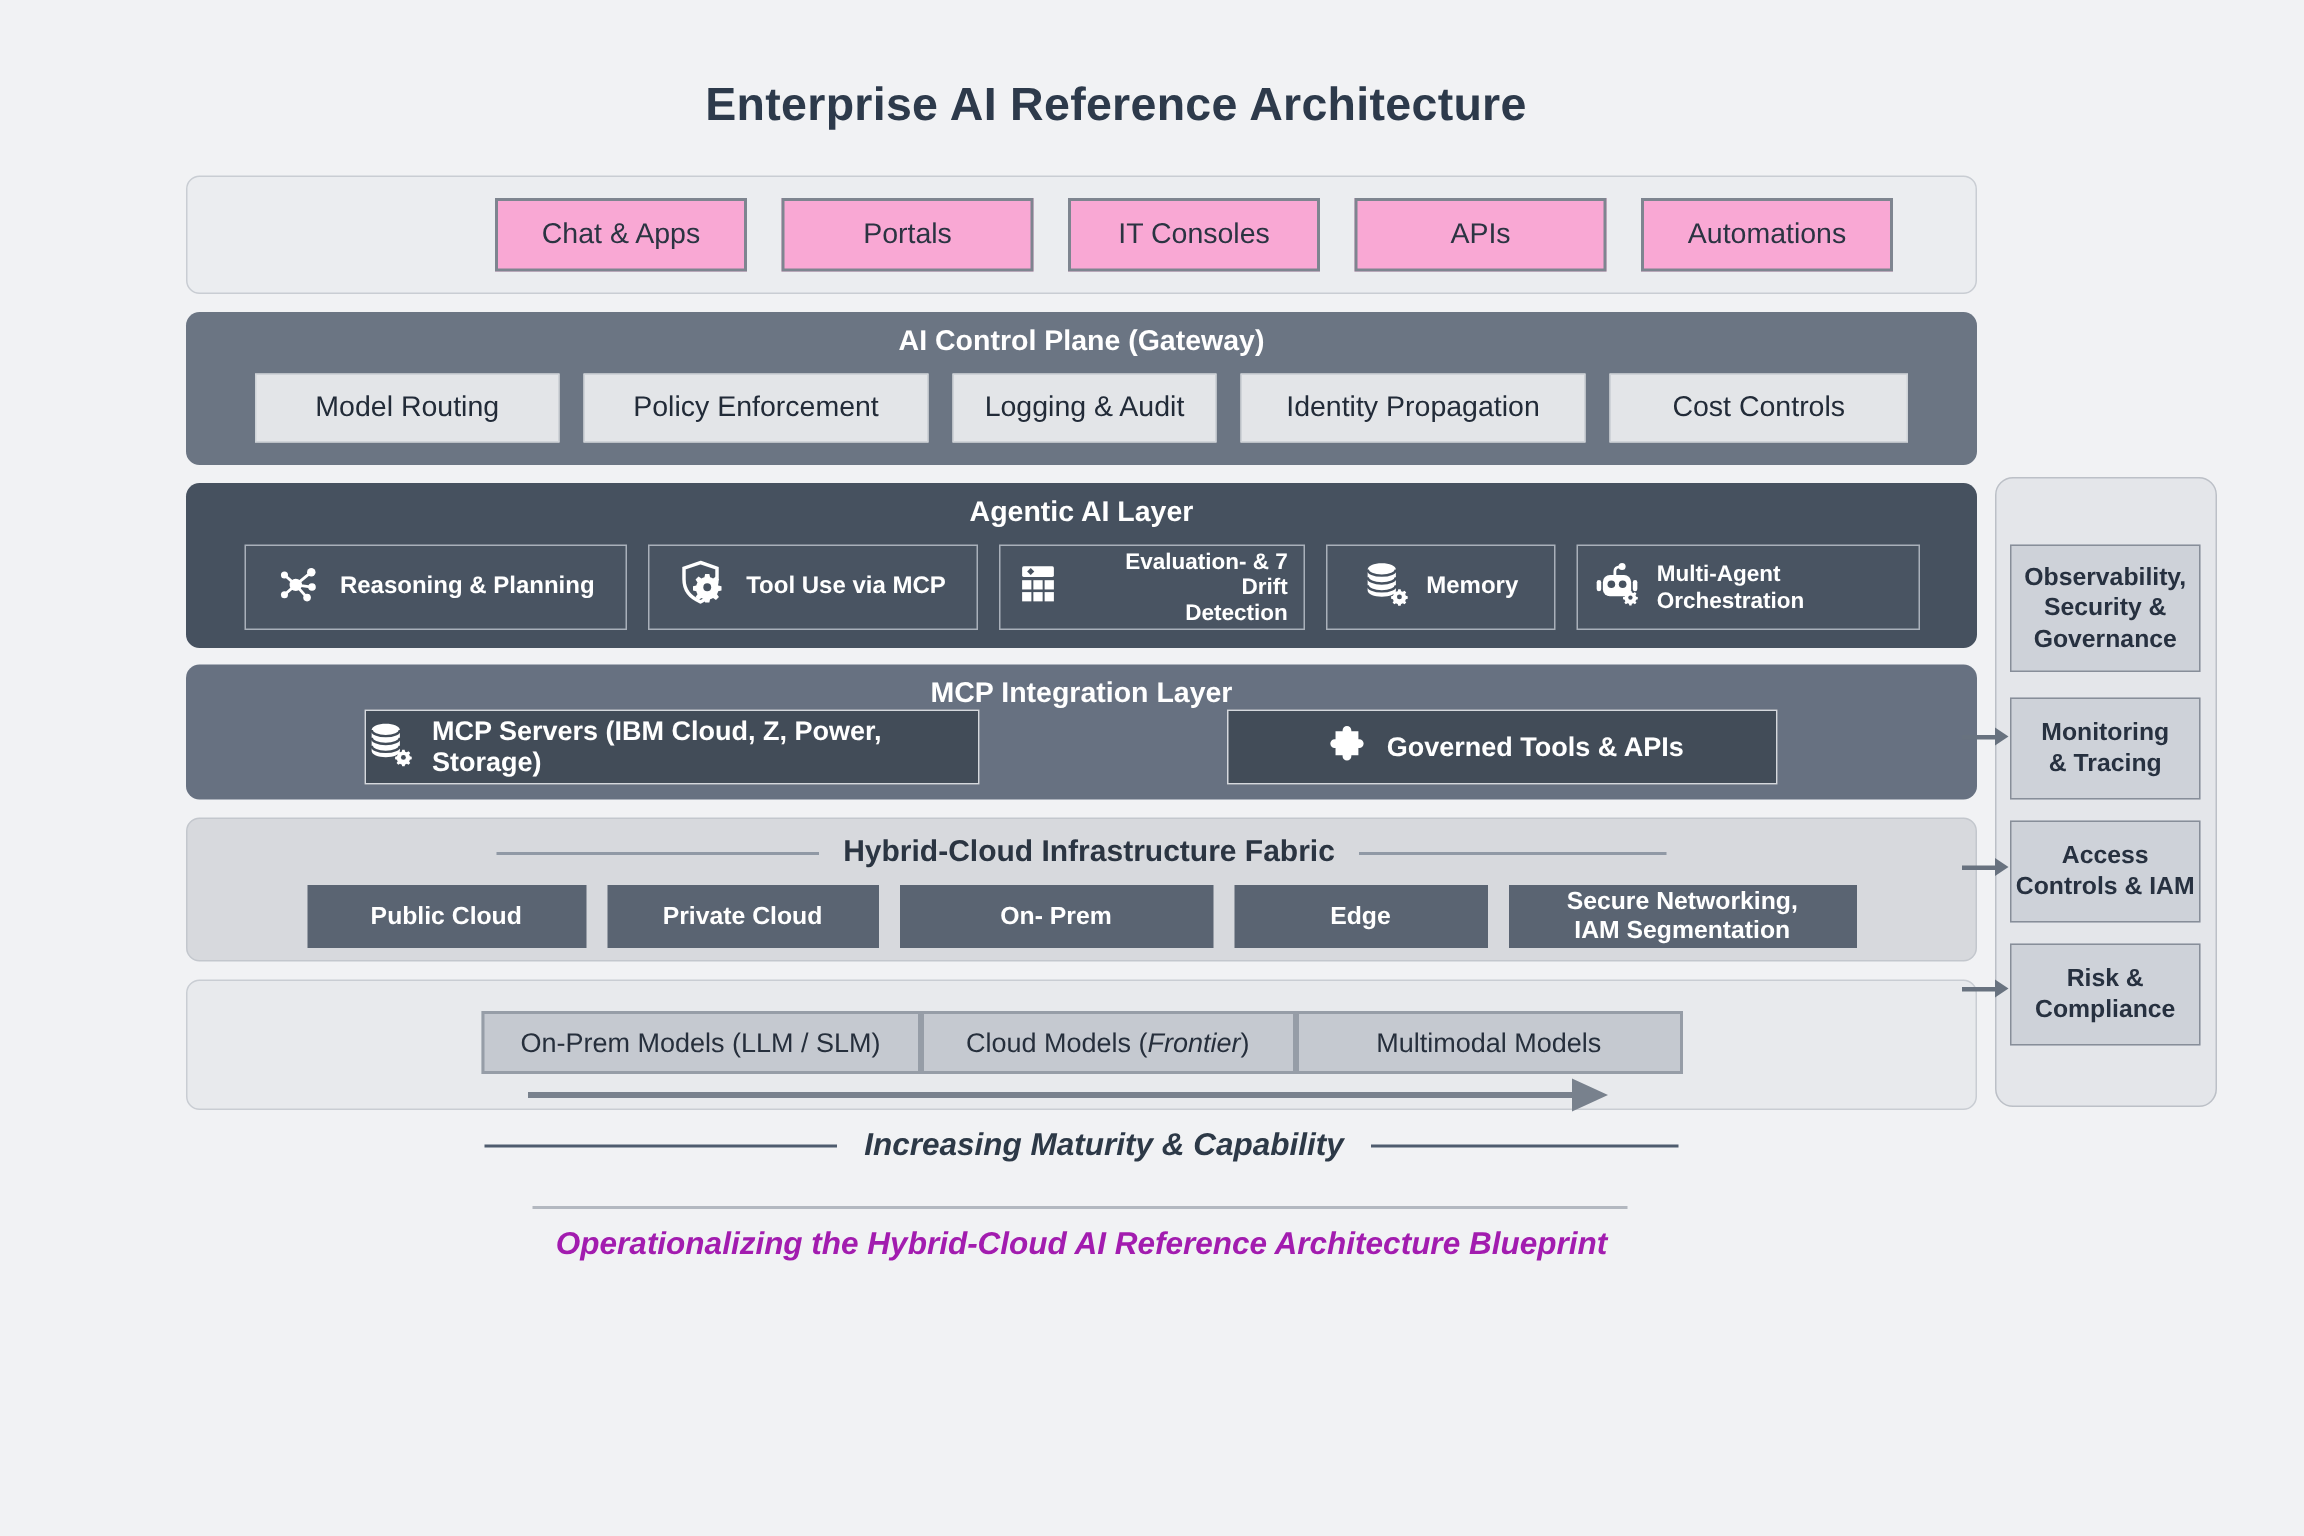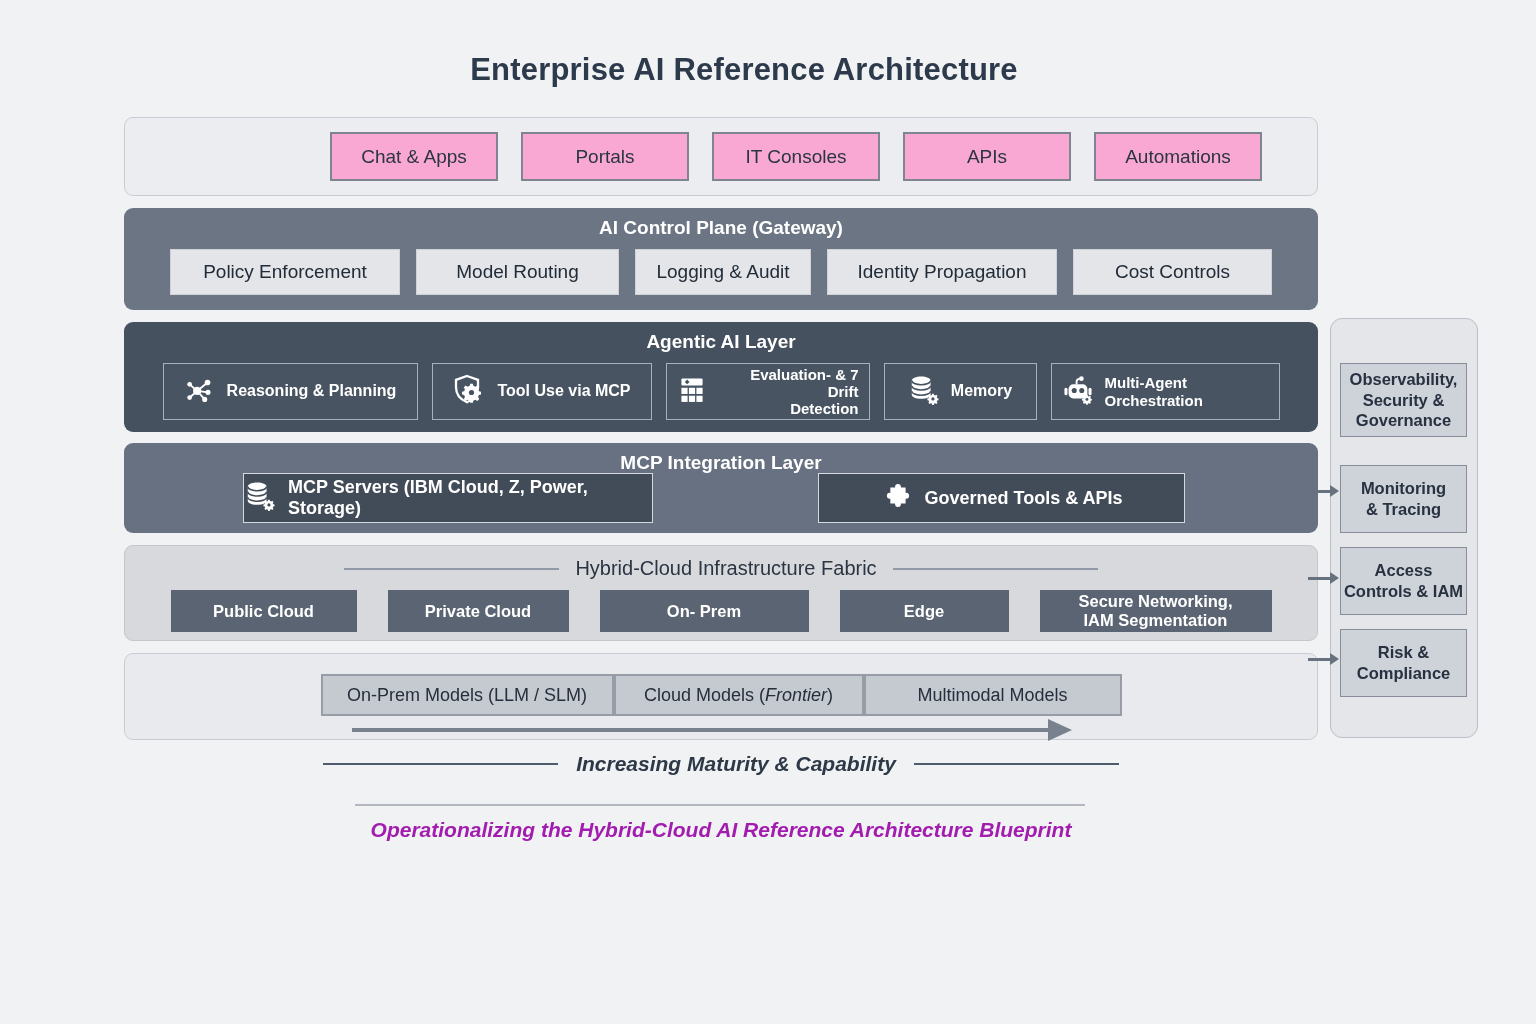--- a/index.html
+++ b/index.html
@@ -52,23 +52,23 @@
   .mbox{
     position:absolute;height:50px;top:30px;box-sizing:border-box;
     background:#424c58;border:1.5px solid #d5d8dd;
     display:flex;align-items:center;justify-content:center;gap:12px;
     color:#fff;font-size:18px;font-weight:600;
   }
 
   
   .hybrid{top:545px;height:96px;background:#d7d9dd;border:1px solid #c3c7cd;}
   .hybrid-title{display:flex;align-items:center;justify-content:center;gap:16px;margin-top:11px;}
-  .hybrid-title .txt{font-size:20px;font-weight:400;color:#2b3542;white-space:nowrap;text-align:center;}
+  .hybrid-title .txt{font-size:20px;font-weight:700;color:#2b3542;white-space:nowrap;text-align:center;}
   .hline{height:2px;background:#9099a5;}
-  .hybrid-boxes{display:flex;justify-content:center;gap:31px;margin-top:10px;}
+  .hybrid-boxes{display:flex;justify-content:center;gap:14px;margin-top:10px;}
   .hbox{
     height:42px;box-sizing:border-box;background:#5a6472;
     display:flex;align-items:center;justify-content:center;text-align:center;
     color:#fff;font-size:16.5px;font-weight:600;line-height:1.15;
   }
 
   
   .models{top:653px;height:87px;background:#e8eaed;border:1.5px solid #c9cdd3;}
   .models-boxes{display:flex;justify-content:center;margin-top:20px;}
   .obox{
@@ -124,22 +124,22 @@
     <div class="tbox">Chat &amp; Apps</div>
     <div class="tbox">Portals</div>
     <div class="tbox">IT Consoles</div>
     <div class="tbox">APIs</div>
     <div class="tbox">Automations</div>
   </div>
 
   <div class="band control">
     <div class="band-header">AI Control Plane (Gateway)</div>
     <div class="control-boxes">
+      <div class="cbox" style="width:203px">Model Routing</div>
       <div class="cbox" style="width:230px">Policy Enforcement</div>
-      <div class="cbox" style="width:203px">Model Routing</div>
       <div class="cbox" style="width:176px">Logging &amp; Audit</div>
       <div class="cbox" style="width:230px">Identity Propagation</div>
       <div class="cbox" style="width:199px">Cost Controls</div>
     </div>
   </div>
 
   <div class="band agentic">
     <div class="band-header">Agentic AI Layer</div>
     <div class="agentic-boxes">
 
@@ -282,21 +282,21 @@
       <div class="obox" style="width:258px">Multimodal Models</div>
     </div>
   </div>
 
   <div class="big-arrow" style="left:352px;top:719px;width:720px">
     <div class="shaft"></div>
     <div class="head"></div>
   </div>
 
   <div class="sidebar">
-    <div class="sbox pre" style="top:44px;height:74px">Observability,
+    <div class="sbox pre" style="top:44px;height:85px">Observability,
 Security &amp;
 Governance</div>
     <div class="sbox pre" style="top:146px;height:68px">Monitoring
 &amp; Tracing</div>
     <div class="sbox pre" style="top:228px;height:68px">Access
 Controls &amp; IAM</div>
     <div class="sbox pre" style="top:310px;height:68px">Risk &amp;
 Compliance</div>
   </div>
 

